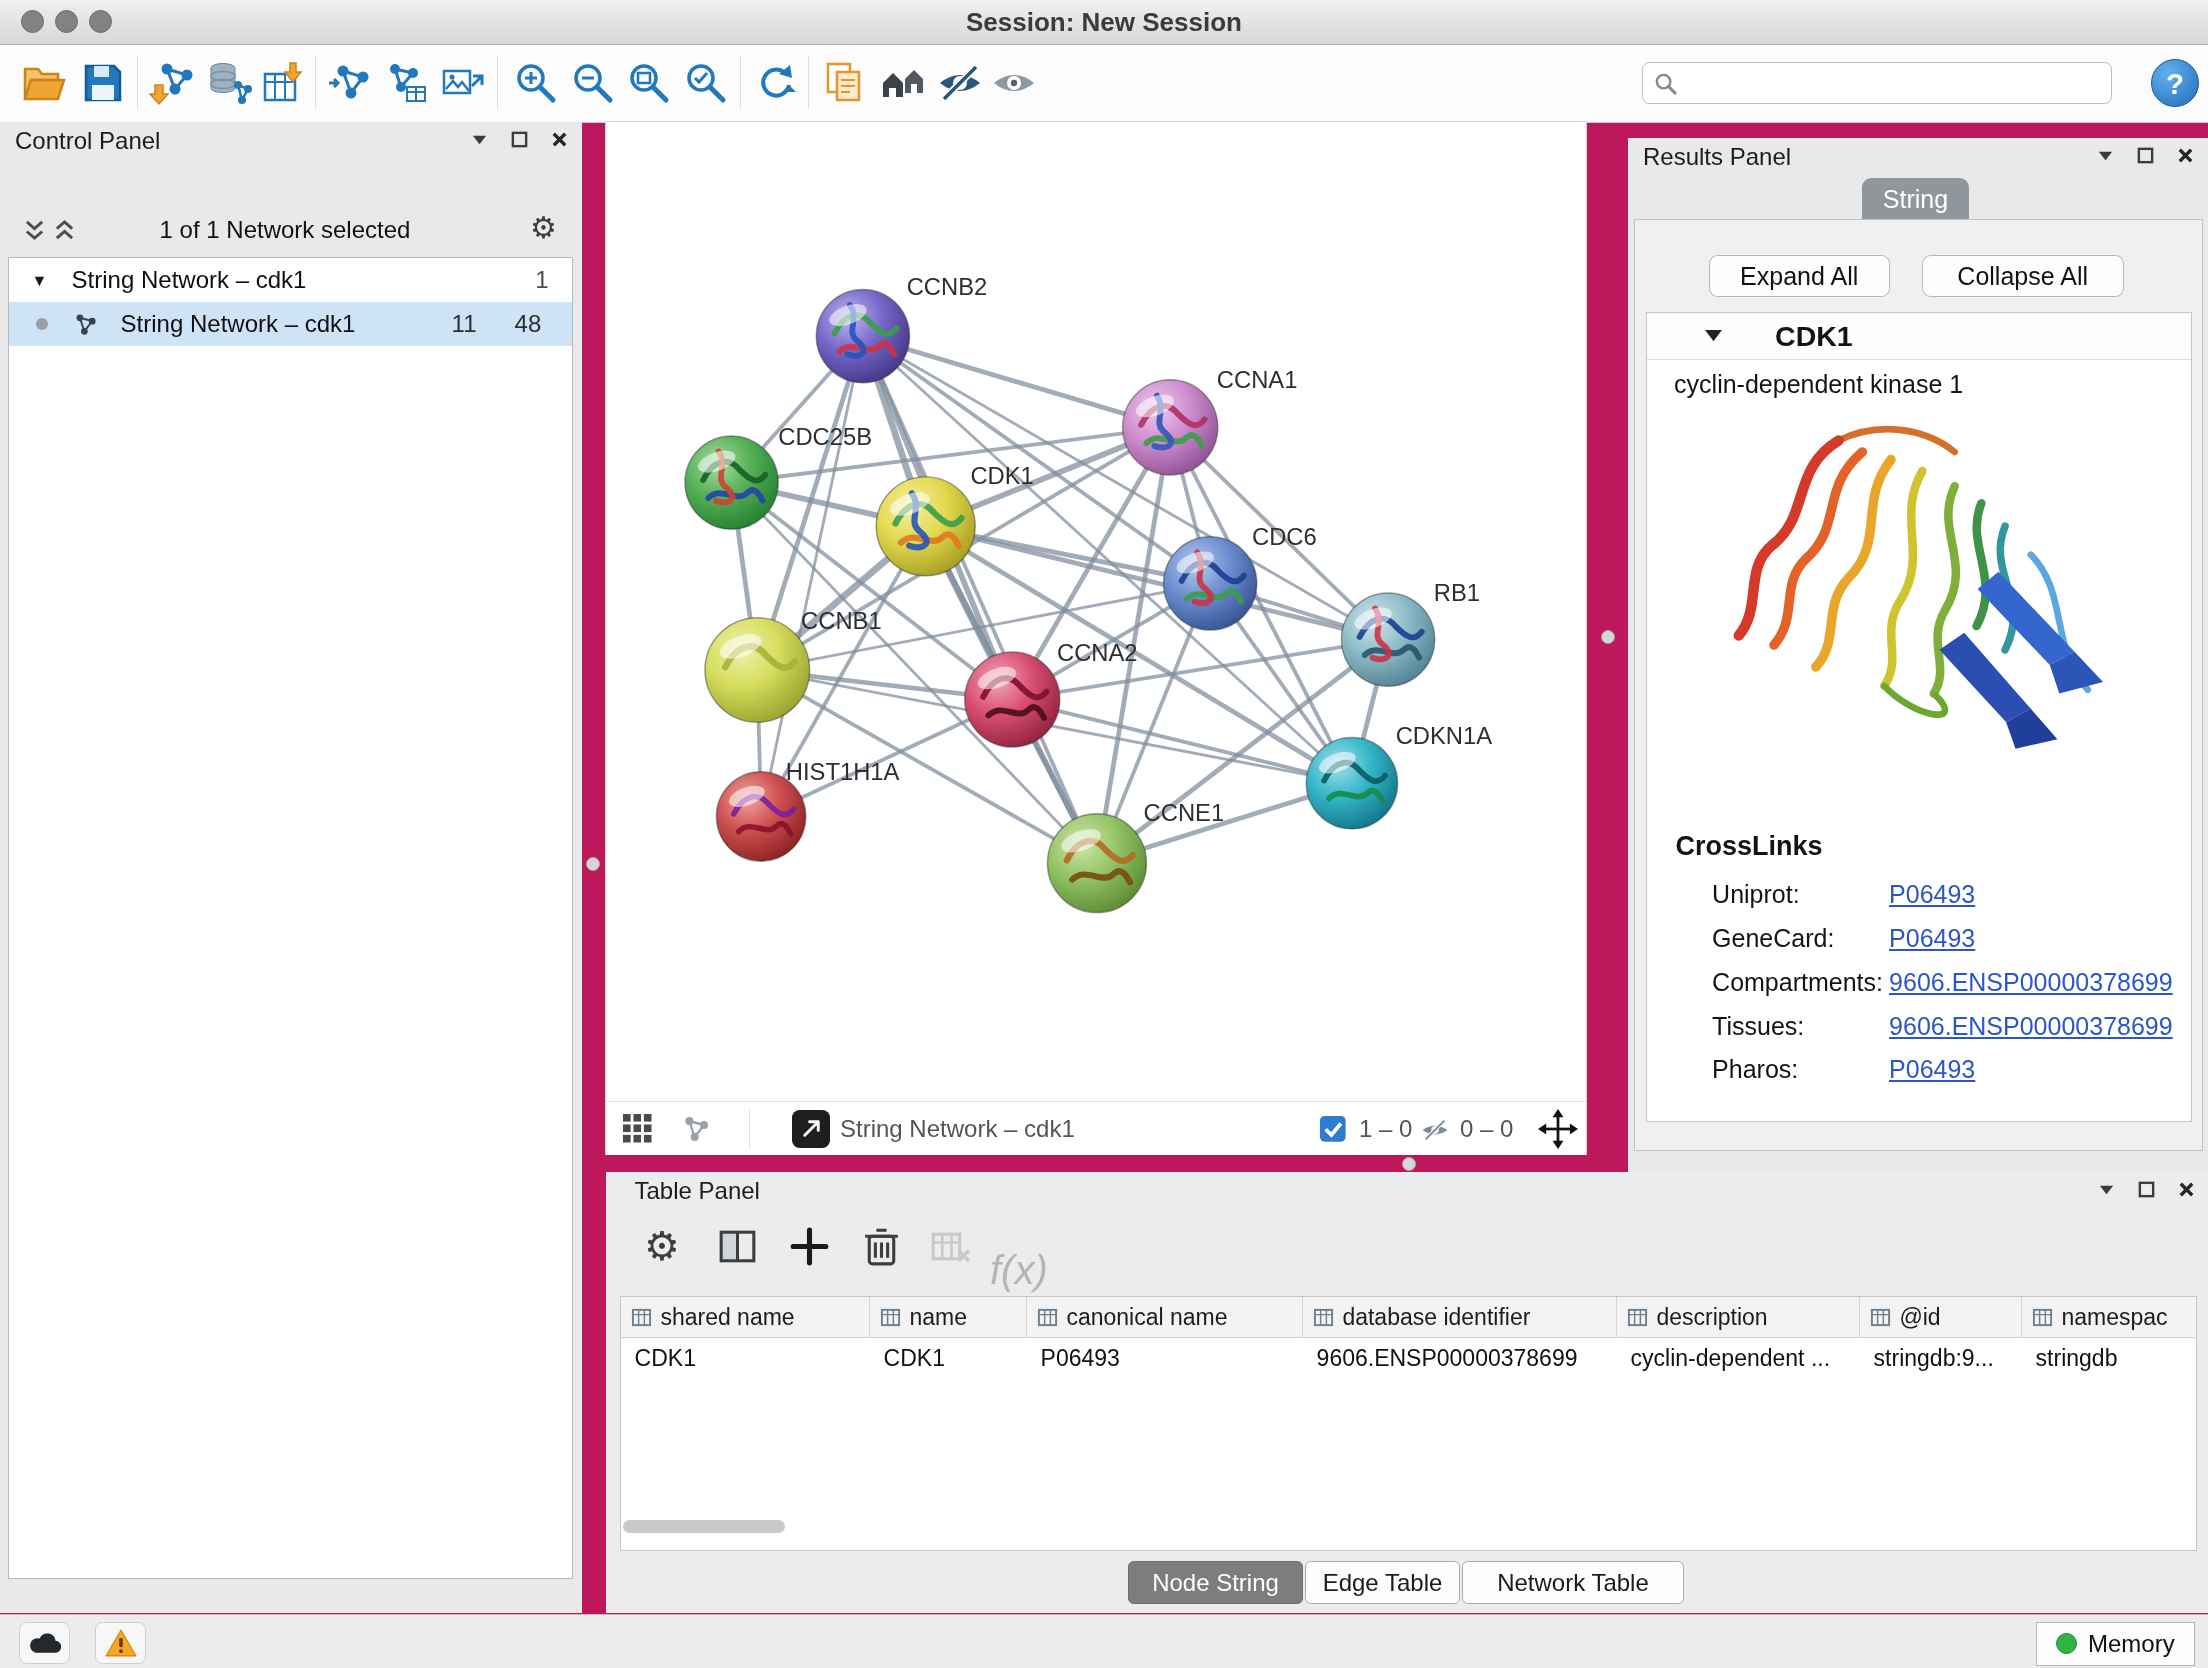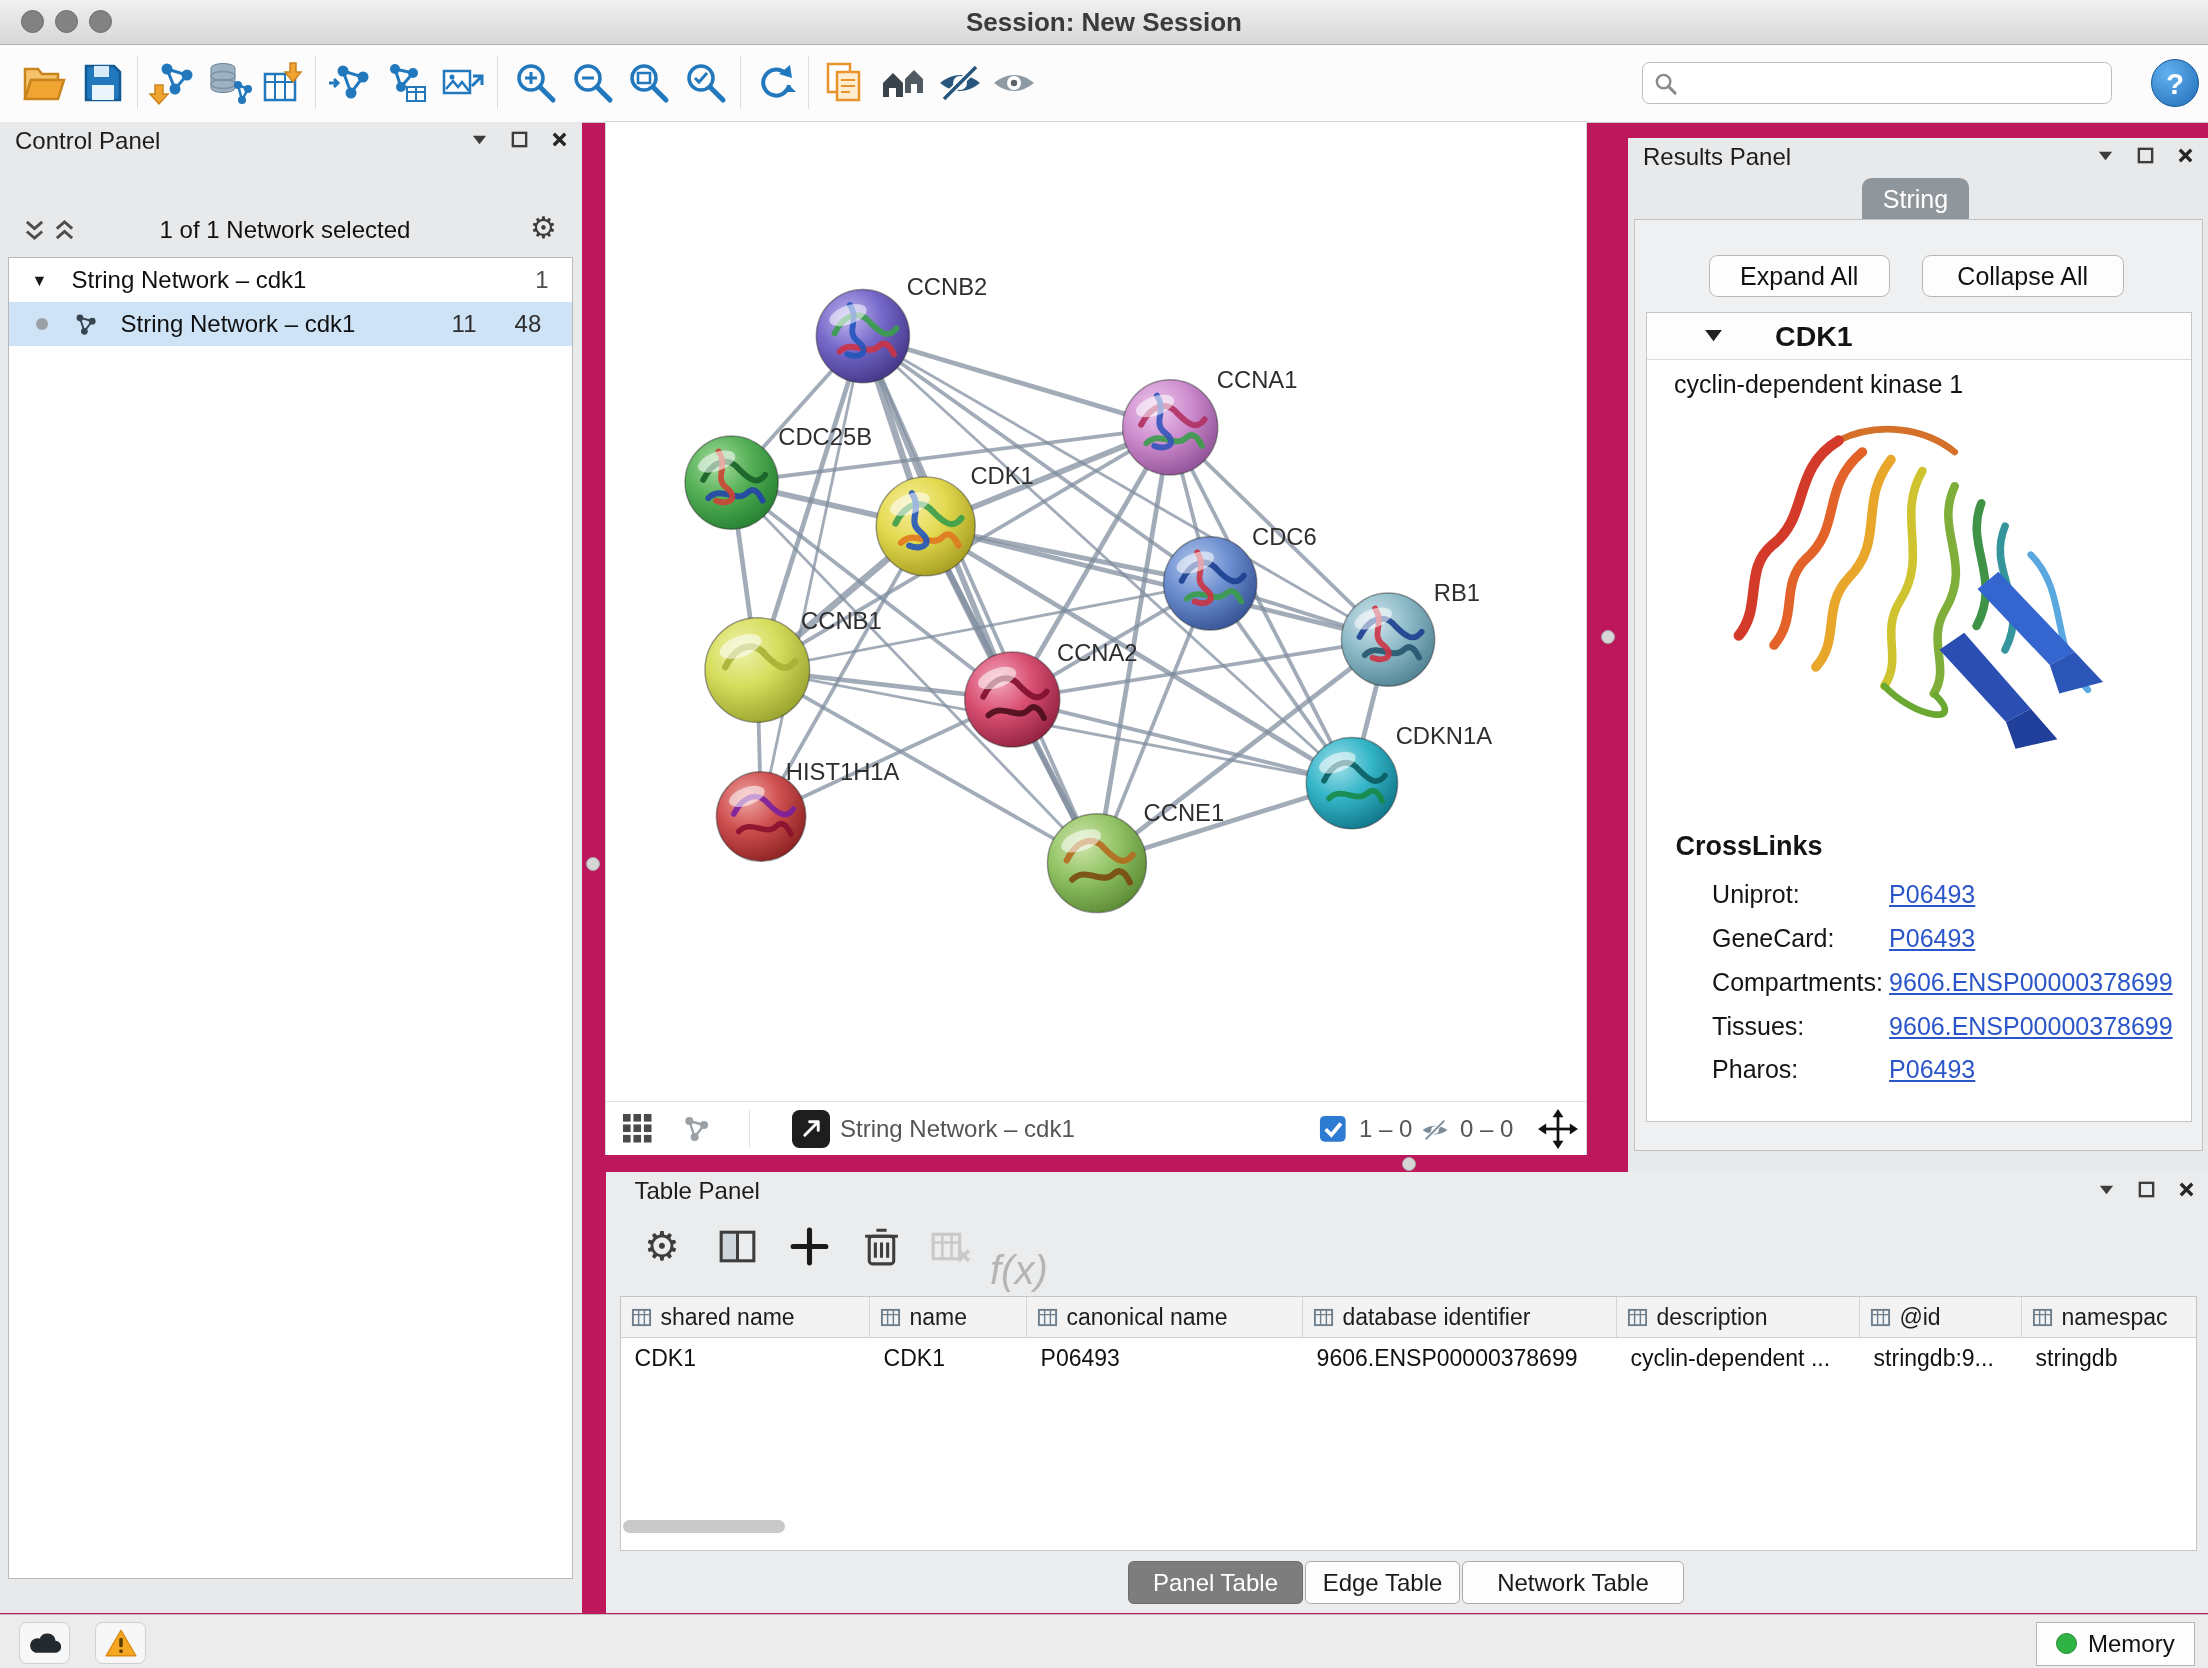--- a/index.html
+++ b/index.html
@@ -779,21 +779,21 @@
         <span class="tp-dcell c0">CDK1</span>
         <span class="tp-dcell c1">CDK1</span>
         <span class="tp-dcell c2">P06493</span>
         <span class="tp-dcell c3">9606.ENSP00000378699</span>
         <span class="tp-dcell c4">cyclin-dependent ...</span>
         <span class="tp-dcell c5">stringdb:9...</span>
         <span class="tp-dcell c6">stringdb</span>
       </div>
     </div>
     <div class="hscroll"></div>
-    <span class="tp-tab selected" style="left:522px;width:175px">Panel Table</span>
+    <span class="tp-tab selected" style="left:522px;width:175px">Node String</span>
     <span class="tp-tab" style="left:699px;width:155px">Edge Table</span>
     <span class="tp-tab" style="left:856px;width:222px">Network Table</span>
   </div>
 
   <div class="statusbar">
     <span class="sb-btn" style="left:19px">
       <svg width="36" height="28.5" viewBox="0 0 48 36">
           <path d="M11 32 h26 a8 8 0 0 0 1-16 a11 11 0 0 0-21-3 a7.5 7.5 0 0 0-6 19z" fill="#22292f"></path>
         </svg>
     </span>

